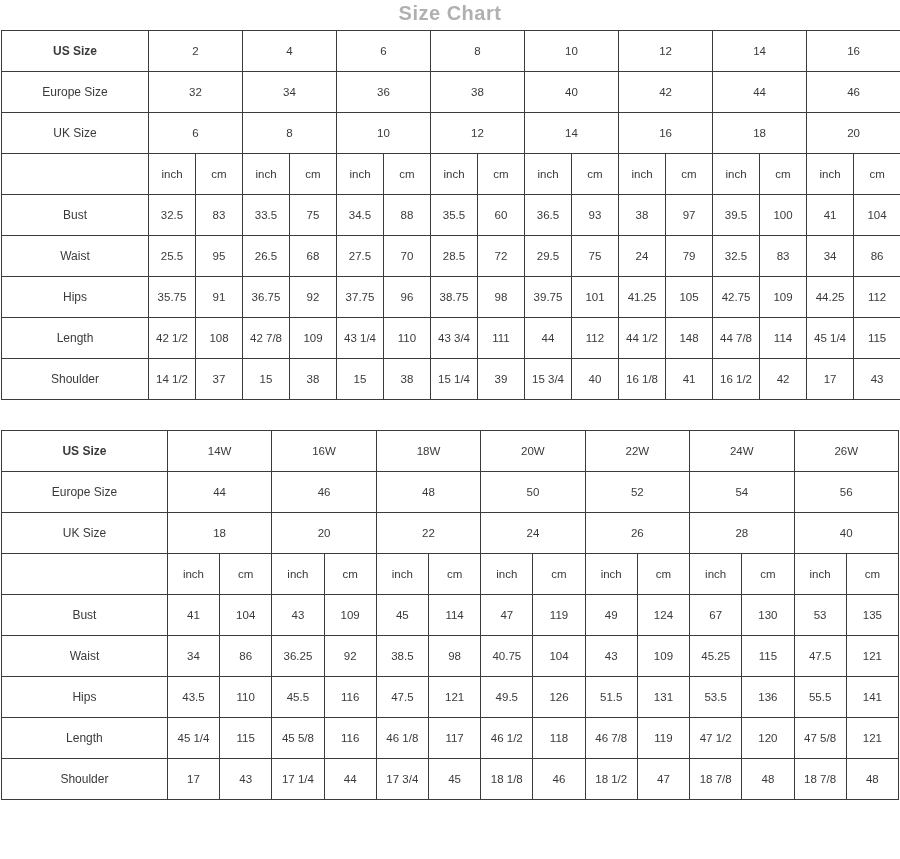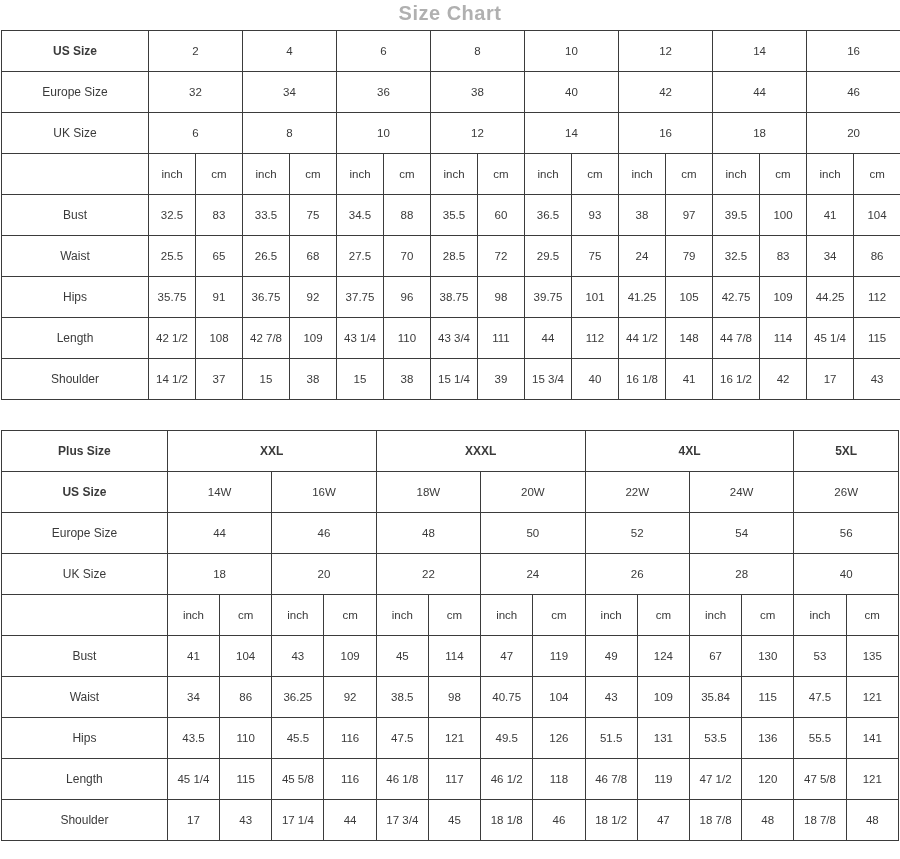--- a/index.html
+++ b/index.html
@@ -158,21 +158,21 @@
           <td>38</td>
           <td>97</td>
           <td>39.5</td>
           <td>100</td>
           <td>41</td>
           <td>104</td>
         </tr>
         <tr>
           <td class="rowhead">Waist</td>
           <td>25.5</td>
-          <td>65</td>
+          <td>95</td>
           <td>26.5</td>
           <td>68</td>
           <td>27.5</td>
           <td>70</td>
           <td>28.5</td>
           <td>72</td>
           <td>29.5</td>
           <td>75</td>
           <td>24</td>
           <td>79</td>
@@ -258,27 +258,20 @@
           <col style="width:51px">
         <col style="width:51px">
           <col style="width:51px">
           <col style="width:51px">
           <col style="width:51px">
         <col style="width:51px">
           <col style="width:51px">
       </colgroup>
       <tbody>
         <tr>
-          <td class="bold">Plus Size</td>
-          <td class="bold" colspan="4">XXL</td>
-          <td class="bold" colspan="4">XXXL</td>
-          <td class="bold" colspan="4">4XL</td>
-          <td class="bold" colspan="2">5XL</td>
-        </tr>
-        <tr>
           <td class="bold">US Size</td>
           <td colspan="2">14W</td>
           <td colspan="2">16W</td>
           <td colspan="2">18W</td>
           <td colspan="2">20W</td>
           <td colspan="2">22W</td>
           <td colspan="2">24W</td>
           <td colspan="2">26W</td>
         </tr>
         <tr>
@@ -340,21 +333,21 @@
           <td>34</td>
           <td>86</td>
           <td>36.25</td>
           <td>92</td>
           <td>38.5</td>
           <td>98</td>
           <td>40.75</td>
           <td>104</td>
           <td>43</td>
           <td>109</td>
-          <td>35.84</td>
+          <td>45.25</td>
           <td>115</td>
           <td>47.5</td>
           <td>121</td>
         </tr>
         <tr>
           <td class="rowhead">Hips</td>
           <td>43.5</td>
           <td>110</td>
           <td>45.5</td>
           <td>116</td>

